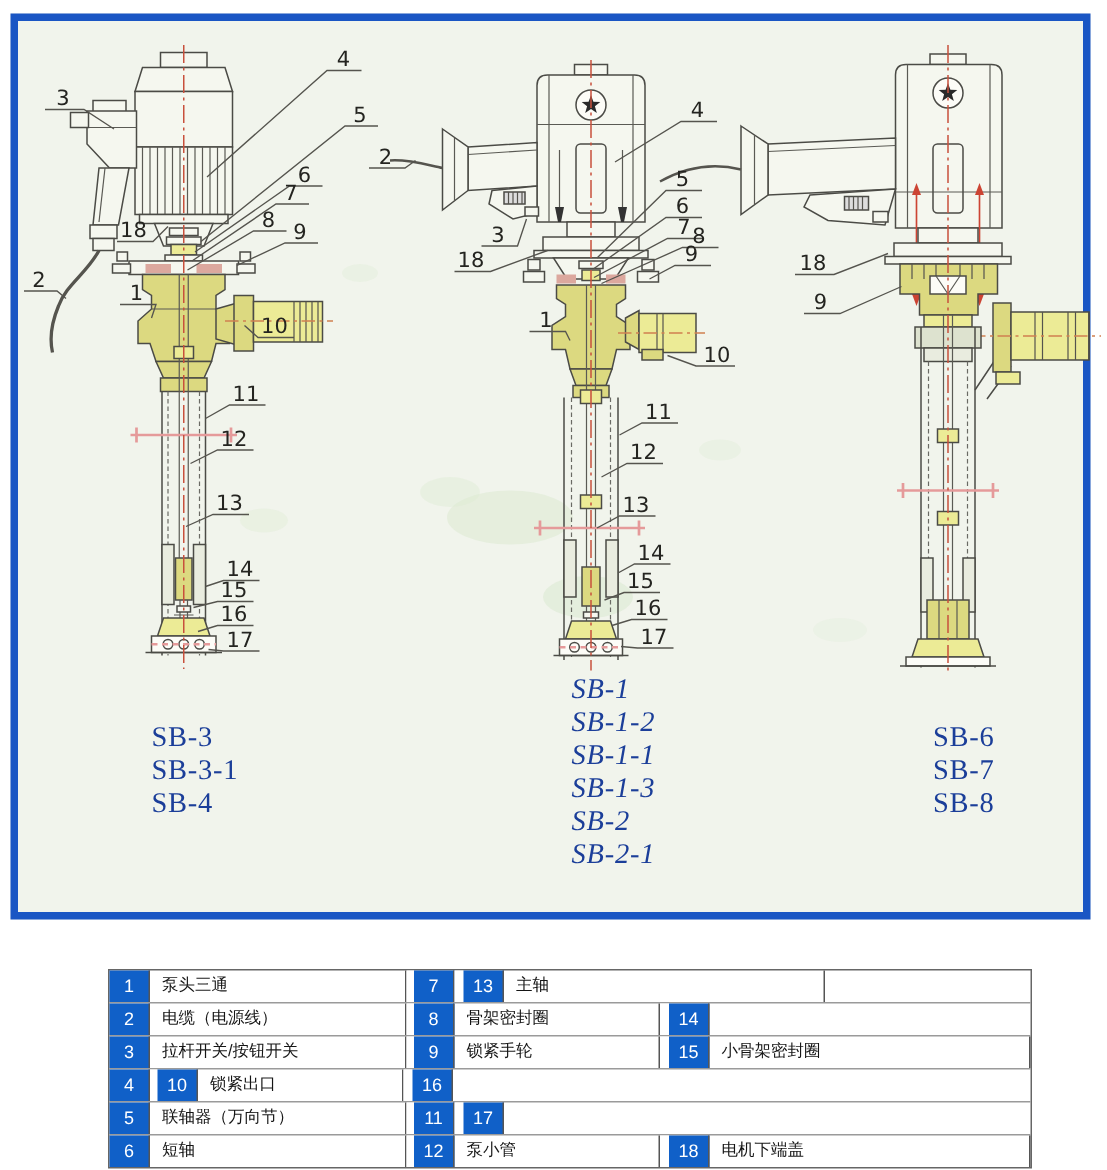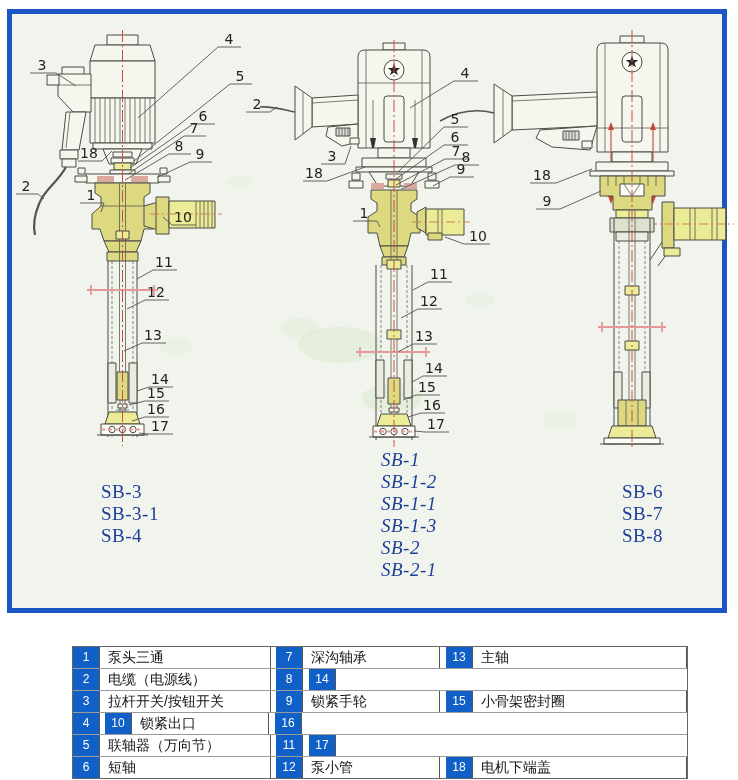--- a/index.html
+++ b/index.html
@@ -43,21 +43,21 @@
     border:1px solid #666;background:#fff;
   }
   .prow{display:flex;height:21px;border-bottom:1px solid #9a9a9a;}
   .prow:last-child{border-bottom:none;}
   .pnum{
     width:27px;background:#1060c8;color:#fff;font-size:12px;
     text-align:center;line-height:21px;border-right:1px solid #555;
     box-sizing:border-box;flex:none;
   }
   .plbl{
-    font-size:14px;line-height:21px;padding-left:8px;color:#151515;
+    font-size:11px;line-height:21px;padding-left:8px;color:#151515;
     border-right:1px solid #555;box-sizing:border-box;flex:none;
     white-space:nowrap;overflow:hidden;
   }
   .plbl.w1{width:171px;}
   .plbl.w2{width:137px;}
   .plbl.w3{width:214px;}
   .psep{flex:none;background:#fff;}
   .psep.s1{width:5px;}
   .psep.s2{width:6px;}
 </style>
@@ -397,30 +397,30 @@
   <div>SB-7</div>
   <div>SB-8</div>
 </div>
 
 <div class="ptable">
   <div class="prow">
     <div class="pnum">1</div>
     <div class="plbl w1">泵头三通</div>
     <div class="psep s1"></div>
     <div class="pnum">7</div>
-    <div class="plbl w2">深沟轴承</div>
     <div class="psep s2"></div>
     <div class="pnum">13</div>
     <div class="plbl w3">主轴</div>
   </div>
   <div class="prow">
     <div class="pnum">2</div>
     <div class="plbl w1">电缆（电源线）</div>
     <div class="psep s1"></div>
     <div class="pnum">8</div>
+    <div class="plbl w2">骨架密封圈</div>
     <div class="psep s2"></div>
     <div class="pnum">14</div>
   </div>
   <div class="prow">
     <div class="pnum">3</div>
     <div class="plbl w1">拉杆开关/按钮开关</div>
     <div class="psep s1"></div>
     <div class="pnum">9</div>
     <div class="plbl w2">锁紧手轮</div>
     <div class="psep s2"></div>

